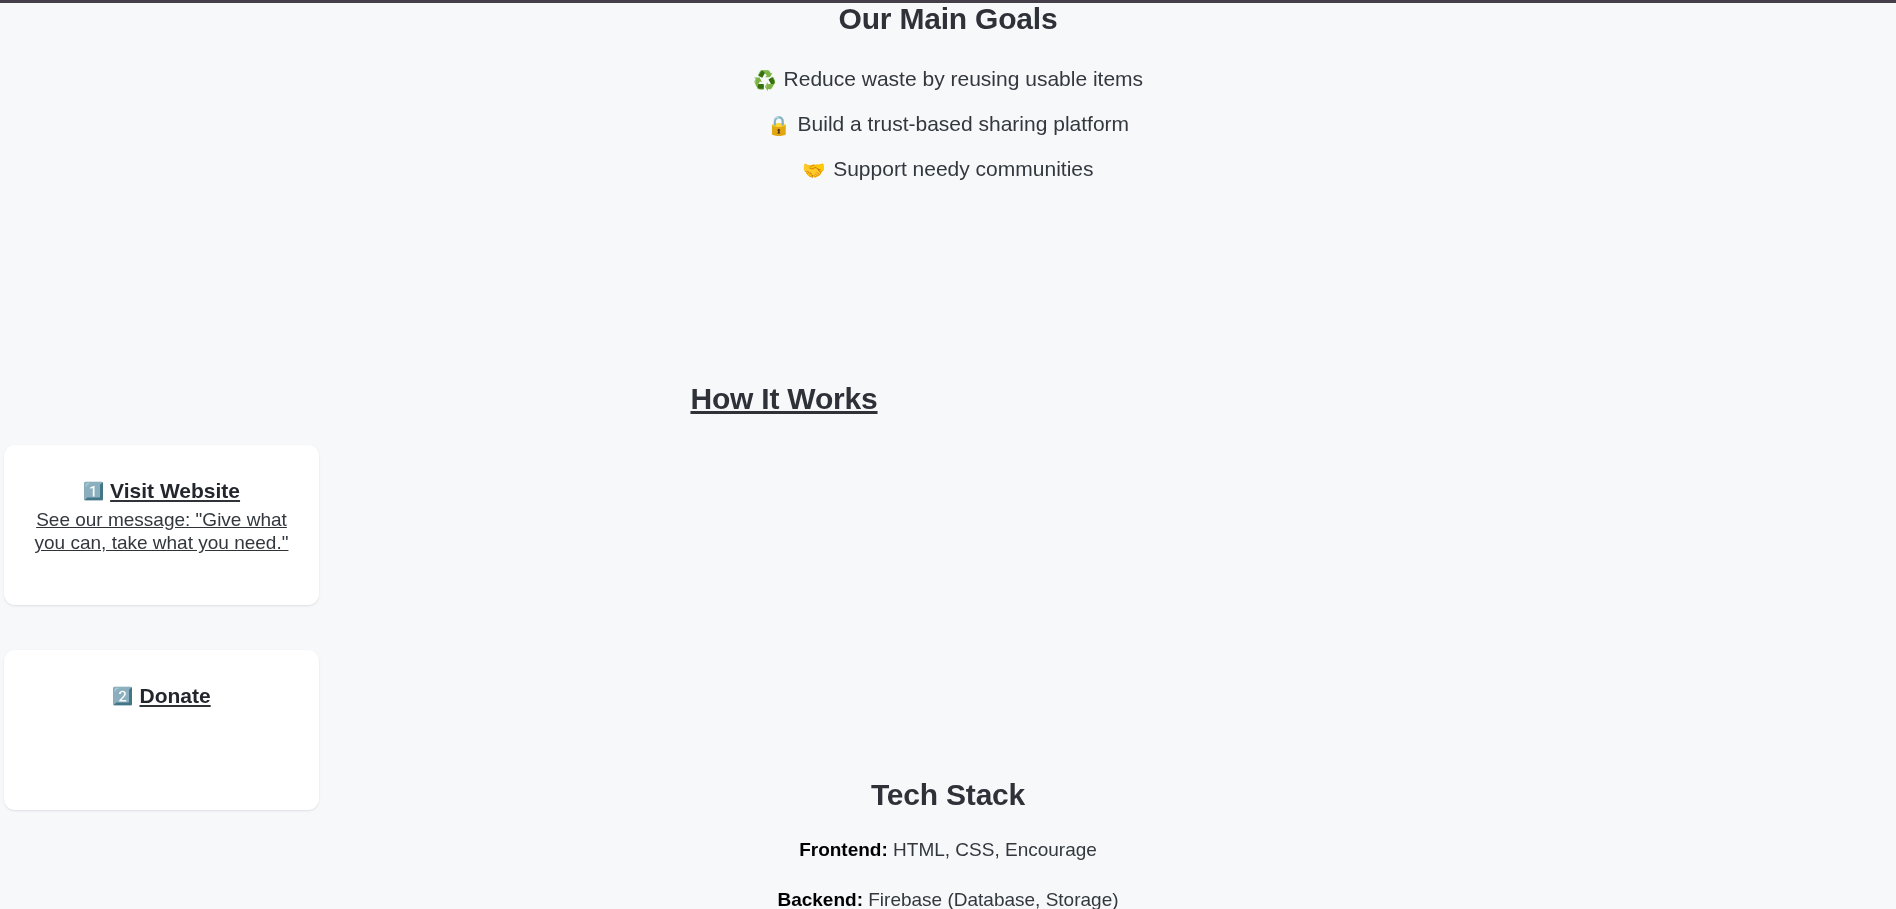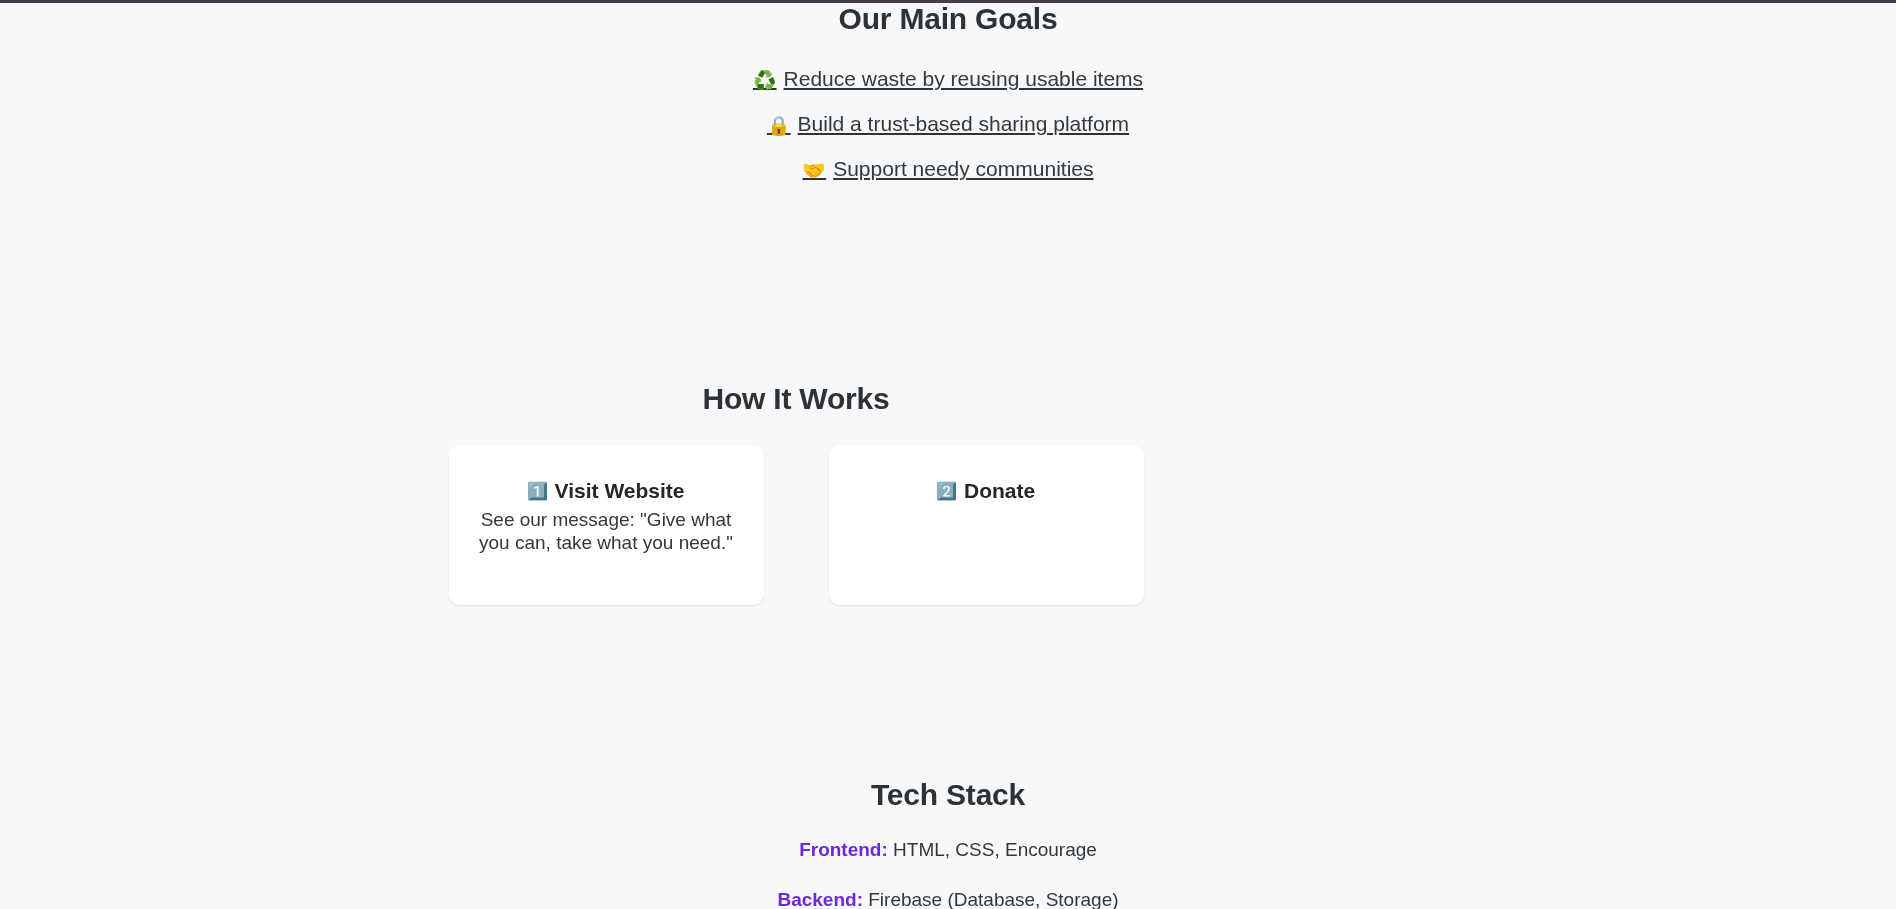--- a/index.html
+++ b/index.html
@@ -55,47 +55,48 @@
     width: 1896px;
   }
   #goals-section .section-title {
     padding-top: 6px;
   }
   .goal-list {
     list-style: none;
     margin: 0;
     padding: 0;
     margin-top: 22px;
-    text-decoration: underline;
   }
   .goal-item {
     font-size: 21px;
     line-height: 43px;
     color: #33383e;
     white-space: nowrap;
   }
   .goal-emoji {
     font-size: 19px;
     margin-right: 7px;
     vertical-align: -1px;
   }
 
   
   #how-section {
     position: absolute;
     top: 382px;
-    left: 16px;
+    left: 4px;
     width: 1560px;
+    text-decoration: underline;
   }
   .cards-row {
     display: flex;
     justify-content: center;
     align-items: flex-start;
-    gap: 65px;
+    gap: 45px;
     margin-top: 30px;
+    flex-direction: column;
   }
   .card {
     width: 315px;
     min-height: 160px;
     box-sizing: border-box;
     background: #ffffff;
     border-radius: 11px;
     padding: 33px 24px 24px 24px;
     box-shadow: 0 1px 3px rgba(30, 35, 45, 0.07), 0 1px 1px rgba(30,35,45,0.04);
     text-align: center;
@@ -130,21 +131,21 @@
     width: 1896px;
   }
   .tech-line {
     font-size: 19px;
     line-height: 22px;
     color: #33383e;
     margin-top: 28px;
   }
   .tech-label {
     font-weight: bold;
-    color: #6d28d9;
+    color: #000000;
   }
 </style>
 </head>
 <body>
 
 <div class="page">
 
   <div class="top-strip"></div>
 
   <section class="section" id="goals-section">

